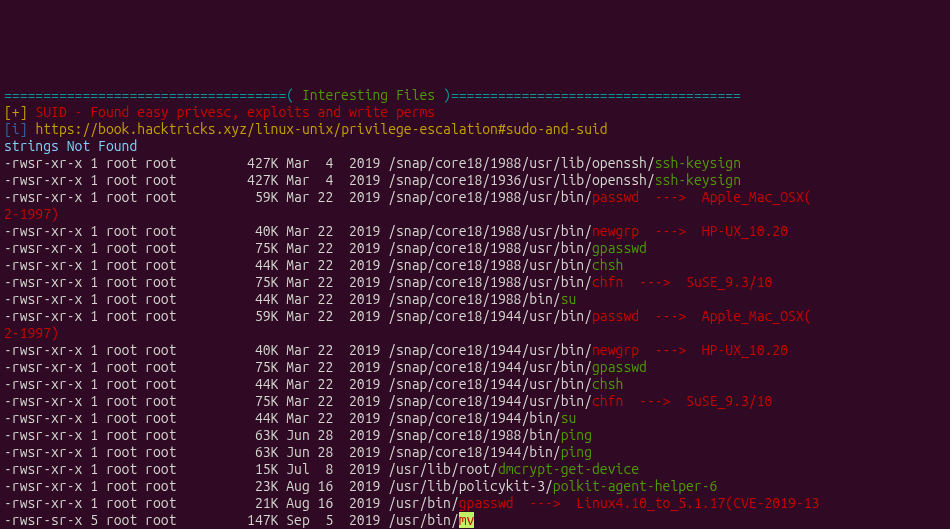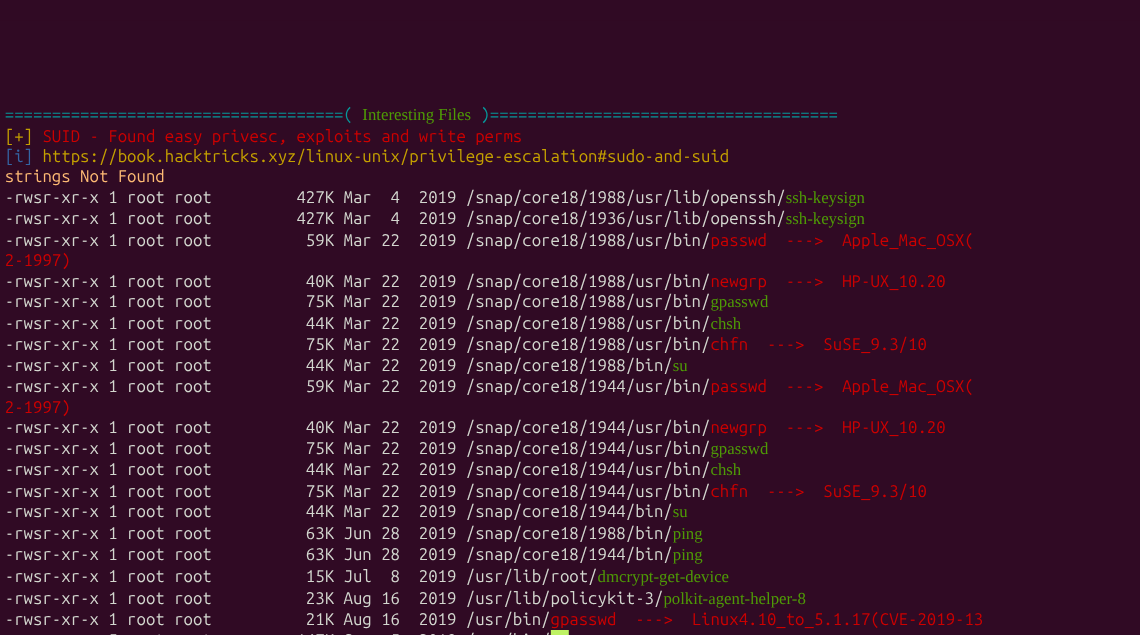--- a/index.html
+++ b/index.html
@@ -10,25 +10,25 @@
     background: #300a24;
     font-family: "Ubuntu Mono", "DejaVu Sans Mono", "Consolas", monospace;
     font-size: 14px;
     line-height: 17px;
     color: #d3d7cf;
     overflow: hidden;
     white-space: pre;
   }
   .term { padding: 2px 4px; }
   .teal   { color: #06989a; }
-  .green  { color: #4e9a06; font-family: Liberation Serif, serif; }
+  .green  { color: #4e9a06; }
   .yellow { color: #c4a000; }
   .red    { color: #cc0000; }
   .blue   { color: #3465a4; }
-  .gray   { color: #fdba74; }
+  .gray   { color: #7dd3fc; }
   .plain  { color: #d3d7cf; }
   .hl-yellow { background: #bef264; color: #cc0000; }
 </style>
 </head>
 <body>
 
 
 
 <div class="term"><span class="teal">====================================( </span><span class="green">Interesting Files</span><span class="teal"> )=====================================</span>
 <span class="yellow">[+] </span><span class="red">SUID - Found easy privesc, exploits and write perms</span>
@@ -46,21 +46,21 @@
 <span class="plain">-rwsr-xr-x 1 root root</span><span class="plain">          59K</span><span class="plain"> Mar 22  2019 </span><span class="plain">/snap/core18/1944/usr/bin/</span><span class="red">passwd</span><span class="red">  ---&gt;  </span><span class="red">Apple_Mac_OSX(</span>
 <span class="red">2-1997)</span>
 <span class="plain">-rwsr-xr-x 1 root root</span><span class="plain">          40K</span><span class="plain"> Mar 22  2019 </span><span class="plain">/snap/core18/1944/usr/bin/</span><span class="red">newgrp</span><span class="red">  ---&gt;  </span><span class="red">HP-UX_10.20</span>
 <span class="plain">-rwsr-xr-x 1 root root</span><span class="plain">          75K</span><span class="plain"> Mar 22  2019 </span><span class="plain">/snap/core18/1944/usr/bin/</span><span class="green">gpasswd</span>
 <span class="plain">-rwsr-xr-x 1 root root</span><span class="plain">          44K</span><span class="plain"> Mar 22  2019 </span><span class="plain">/snap/core18/1944/usr/bin/</span><span class="green">chsh</span>
 <span class="plain">-rwsr-xr-x 1 root root</span><span class="plain">          75K</span><span class="plain"> Mar 22  2019 </span><span class="plain">/snap/core18/1944/usr/bin/</span><span class="red">chfn</span><span class="red">  ---&gt;  </span><span class="red">SuSE_9.3/10</span>
 <span class="plain">-rwsr-xr-x 1 root root</span><span class="plain">          44K</span><span class="plain"> Mar 22  2019 </span><span class="plain">/snap/core18/1944/bin/</span><span class="green">su</span>
 <span class="plain">-rwsr-xr-x 1 root root</span><span class="plain">          63K</span><span class="plain"> Jun 28  2019 </span><span class="plain">/snap/core18/1988/bin/</span><span class="green">ping</span>
 <span class="plain">-rwsr-xr-x 1 root root</span><span class="plain">          63K</span><span class="plain"> Jun 28  2019 </span><span class="plain">/snap/core18/1944/bin/</span><span class="green">ping</span>
 <span class="plain">-rwsr-xr-x 1 root root</span><span class="plain">          15K</span><span class="plain"> Jul  8  2019 </span><span class="plain">/usr/lib/root/</span><span class="green">dmcrypt-get-device</span>
-<span class="plain">-rwsr-xr-x 1 root root</span><span class="plain">          23K</span><span class="plain"> Aug 16  2019 </span><span class="plain">/usr/lib/policykit-3/</span><span class="green">polkit-agent-helper-8</span>
+<span class="plain">-rwsr-xr-x 1 root root</span><span class="plain">          23K</span><span class="plain"> Aug 16  2019 </span><span class="plain">/usr/lib/policykit-3/</span><span class="green">polkit-agent-helper-6</span>
 <span class="plain">-rwsr-xr-x 1 root root</span><span class="plain">          21K</span><span class="plain"> Aug 16  2019 </span><span class="plain">/usr/bin/</span><span class="red">gpasswd</span><span class="red">  ---&gt;  </span><span class="red">Linux4.10_to_5.1.17(CVE-2019-13</span>
 <span class="plain">-rwsr-sr-x 5 root root</span><span class="plain">         147K</span><span class="plain"> Sep  5  2019 </span><span class="plain">/usr/bin/</span><span class="hl-yellow">mv</span>
 
 
 
 </span></div>
 
 
 
 

